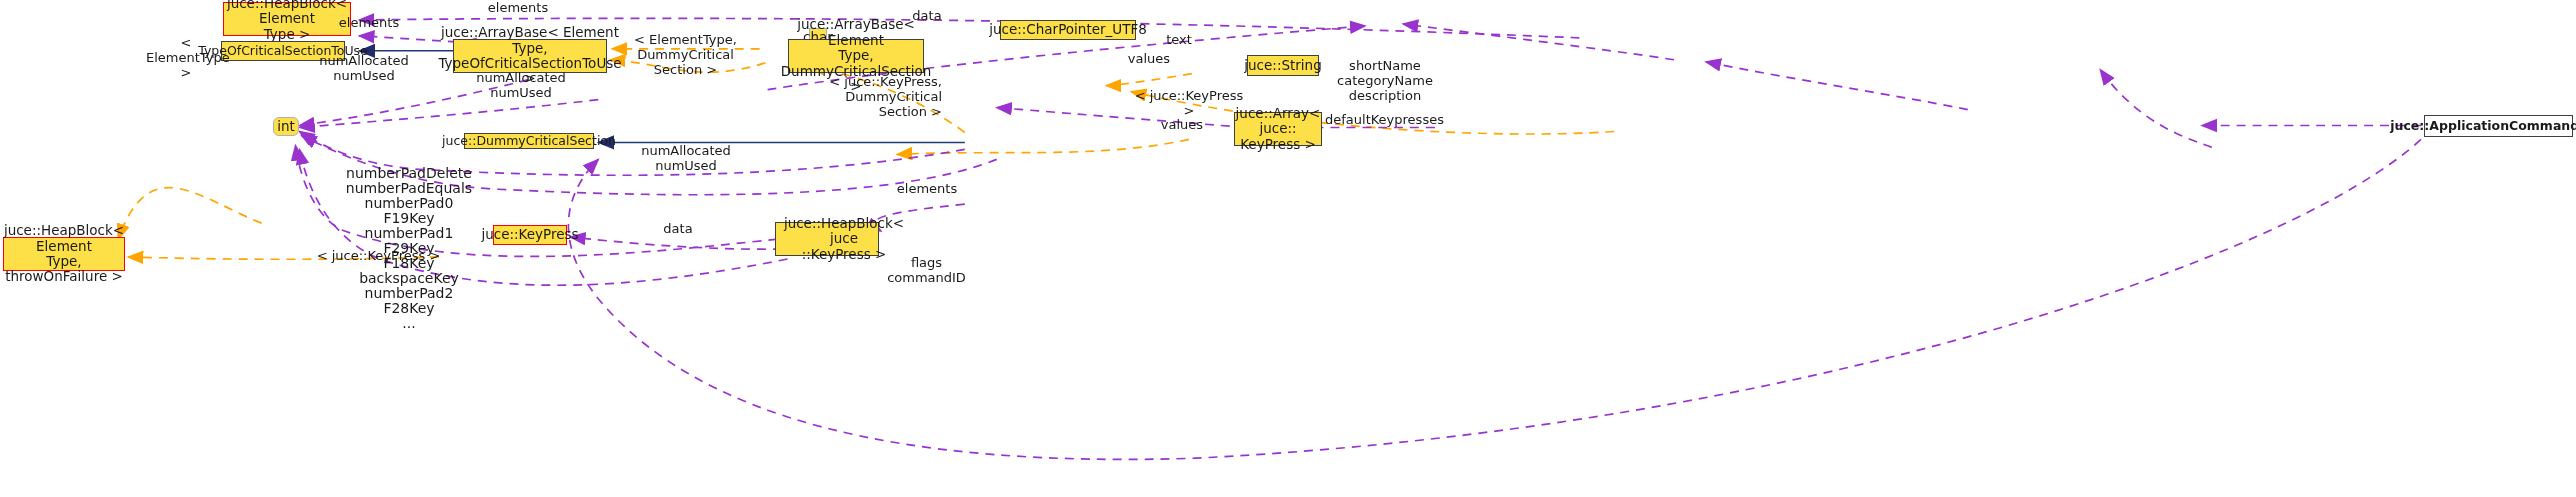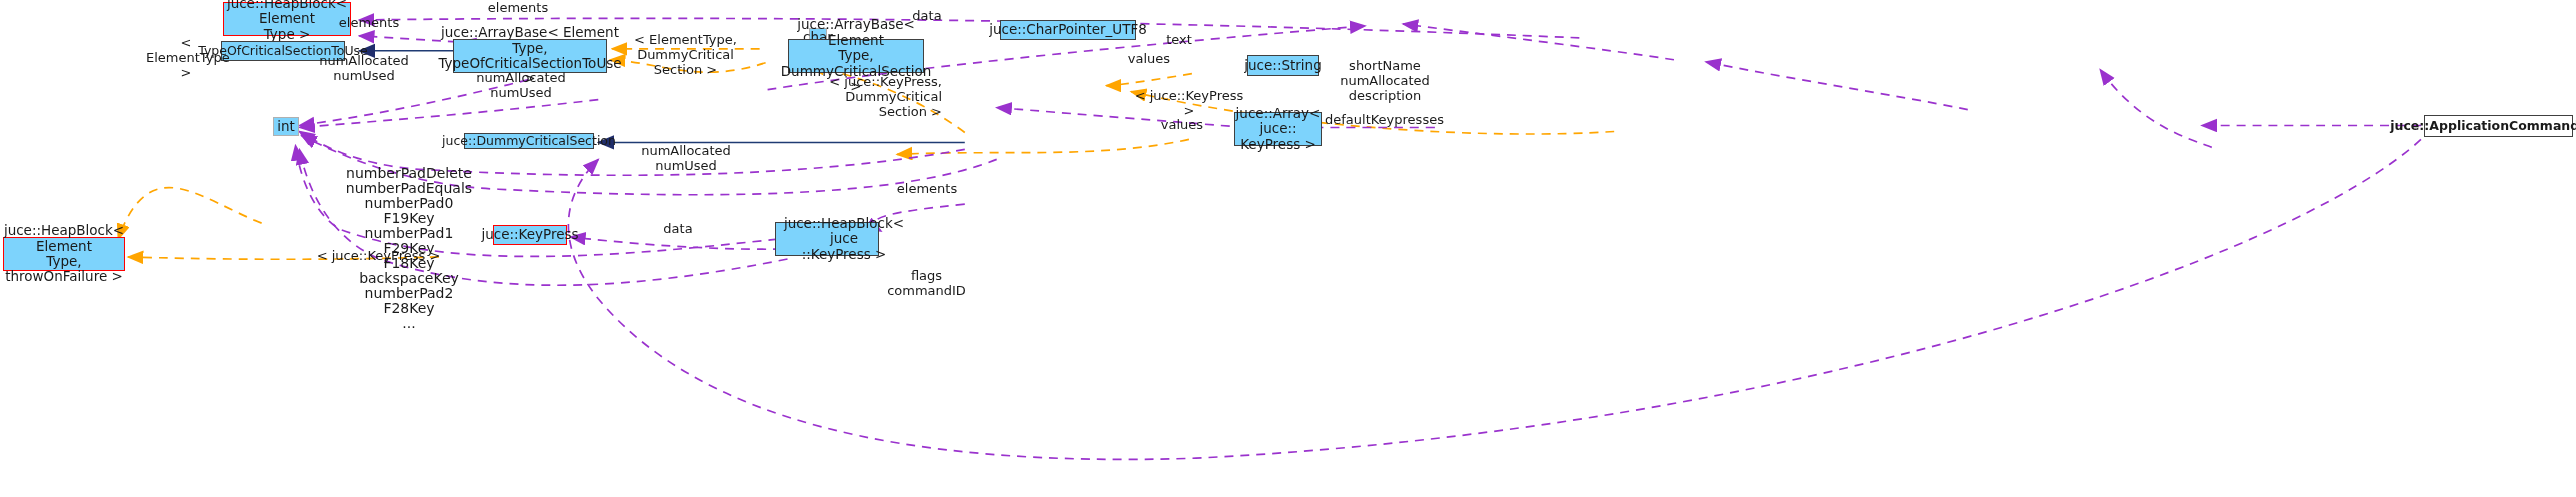--- a/index.html
+++ b/index.html
@@ -1,20 +1,20 @@
 <!DOCTYPE html>
 <html><head>
 <meta charset="utf-8">
 <title>juce::ApplicationCommandInfo Collaboration Diagram</title>
 <style>
   html,body{margin:0;padding:0;background:#ffffff;}
   body{font-family:"DejaVu Sans","Liberation Sans",sans-serif;}
   #diagram{position:relative;width:2576px;height:497px;background:#ffffff;overflow:hidden;}
   #edges{position:absolute;left:0;top:0;width:2576px;height:497px;}
-  .node{position:absolute;box-sizing:border-box;border:1px solid #404040;background:#7dd3fc;
+  .node{position:absolute;box-sizing:border-box;border:1px solid #404040;background:#fde047;
         display:flex;align-items:center;justify-content:center;text-align:center;
         font-size:13.5px;line-height:15.4px;color:#1a1a1a;padding:2px 6px;white-space:pre-line;}
   .node.thick{border-width:1.5px;}
   .node.red{border:1.5px solid #ff0000;}
   .node.grey{border:1px solid #b0b0b0;}
   .node.root{border:1.5px solid #404040;font-weight:bold;background:#ffffff;}
   .edgelabel{position:absolute;font-size:13px;line-height:15px;color:#1a1a1a;
              text-align:center;white-space:pre-line;background:transparent;}
   .edgelabel.tmpl{color:#1a1a1a;}
 </style>
@@ -87,21 +87,21 @@
   <div class="node grey" style="left:809px;top:8px;width:18px;height:20px;margin-top:20px;">char</div>
 
   <div class="node thick" style="left:788px;top:39px;width:136px;height:34px;">juce::ArrayBase&lt; Element
 Type, DummyCriticalSection &gt;</div>
 
   <div class="node thick" style="left:1000px;top:20px;width:136px;height:20px;">juce::CharPointer_UTF8</div>
 
 
   <div class="node thick" style="left:1247px;top:55px;width:72px;height:21px;">juce::String</div>
 
-  <div class="node grey" style="left:273px;top:117px;width:26px;height:19px;">int</div>
+  <div class="node grey" style="left:273px;top:117px;width:26px;height:19px;border-radius:6px;">int</div>
 
   <div class="node thick" style="left:464px;top:133px;width:130px;height:16px;font-size:12.5px;text-align:center;">juce::DummyCriticalSection</div>
 
 
   <div class="node thick" style="left:1234px;top:112px;width:88px;height:34px;">juce::Array&lt; juce::
 KeyPress &gt;</div>
 
   <div class="node root" style="left:2424px;top:115px;width:149px;height:22px;font-size:12.5px;">juce::ApplicationCommandInfo</div>
 
   <div class="node red" style="left:3px;top:237px;width:122px;height:34px;">juce::HeapBlock&lt; Element
@@ -132,21 +132,21 @@
   <div class="edgelabel" style="left:1121px;top:51px;width:56px;">values</div>
 
   <div class="edgelabel" style="left:1154px;top:32px;width:50px;">text</div>
 
   <div class="edgelabel tmpl" style="left:753px;top:74px;width:189px;text-align:right;">&lt; juce::KeyPress, DummyCritical
 Section &gt;</div>
 
   <div class="edgelabel tmpl" style="left:1134px;top:88px;width:110px;">&lt; juce::KeyPress &gt;</div>
 
   <div class="edgelabel" style="left:1325px;top:58px;width:120px;">shortName
-numAllocated
+categoryName
 description</div>
 
   <div class="edgelabel" style="left:1154px;top:117px;width:56px;">values</div>
 
   <div class="edgelabel" style="left:1325px;top:112px;width:110px;">defaultKeypresses</div>
 
   <div class="edgelabel" style="left:638px;top:143px;width:96px;">numAllocated
 numUsed</div>
 
   <div class="edgelabel" style="left:339px;top:166px;width:140px;line-height:15px;font-size:14px;">numberPadDelete
@@ -160,17 +160,17 @@
 numberPad2
 F28Key
 ...</div>
 
   <div class="edgelabel" style="left:877px;top:181px;width:100px;">elements</div>
 
   <div class="edgelabel" style="left:648px;top:221px;width:60px;">data</div>
 
   <div class="edgelabel tmpl" style="left:299px;top:248px;width:159px;">&lt; juce::KeyPress &gt;</div>
 
-  <div class="edgelabel" style="left:852px;top:268px;width:149px;">flags
+  <div class="edgelabel" style="left:852px;top:255px;width:149px;">flags
 commandID</div>
 
 </div>
 
 
 </body></html>

